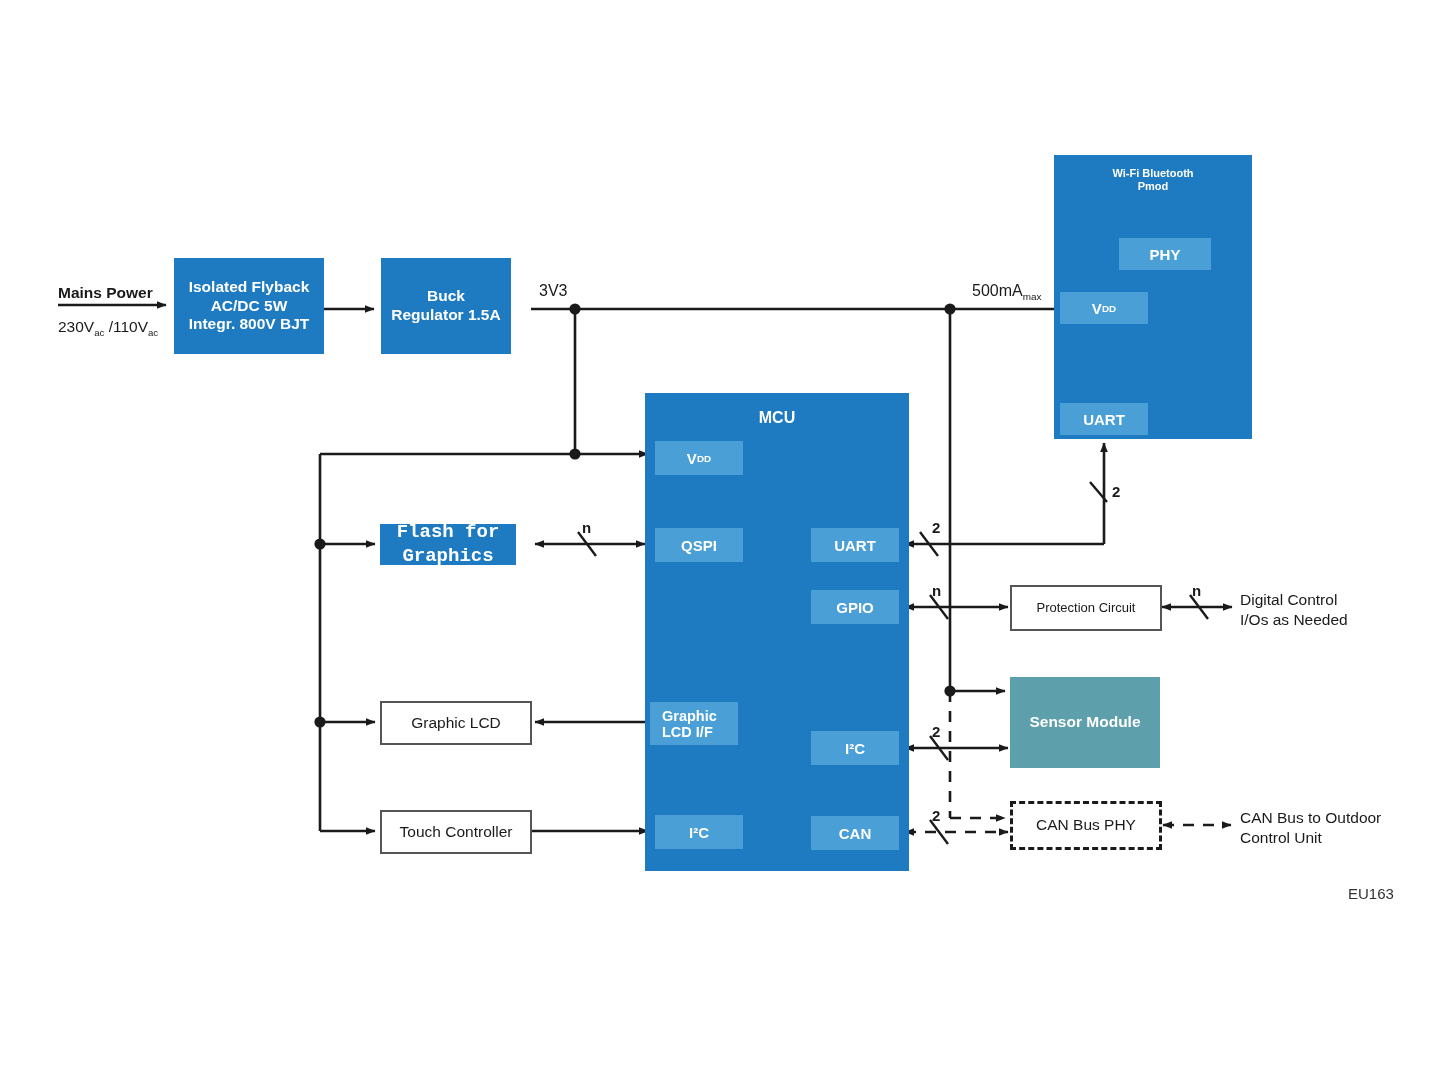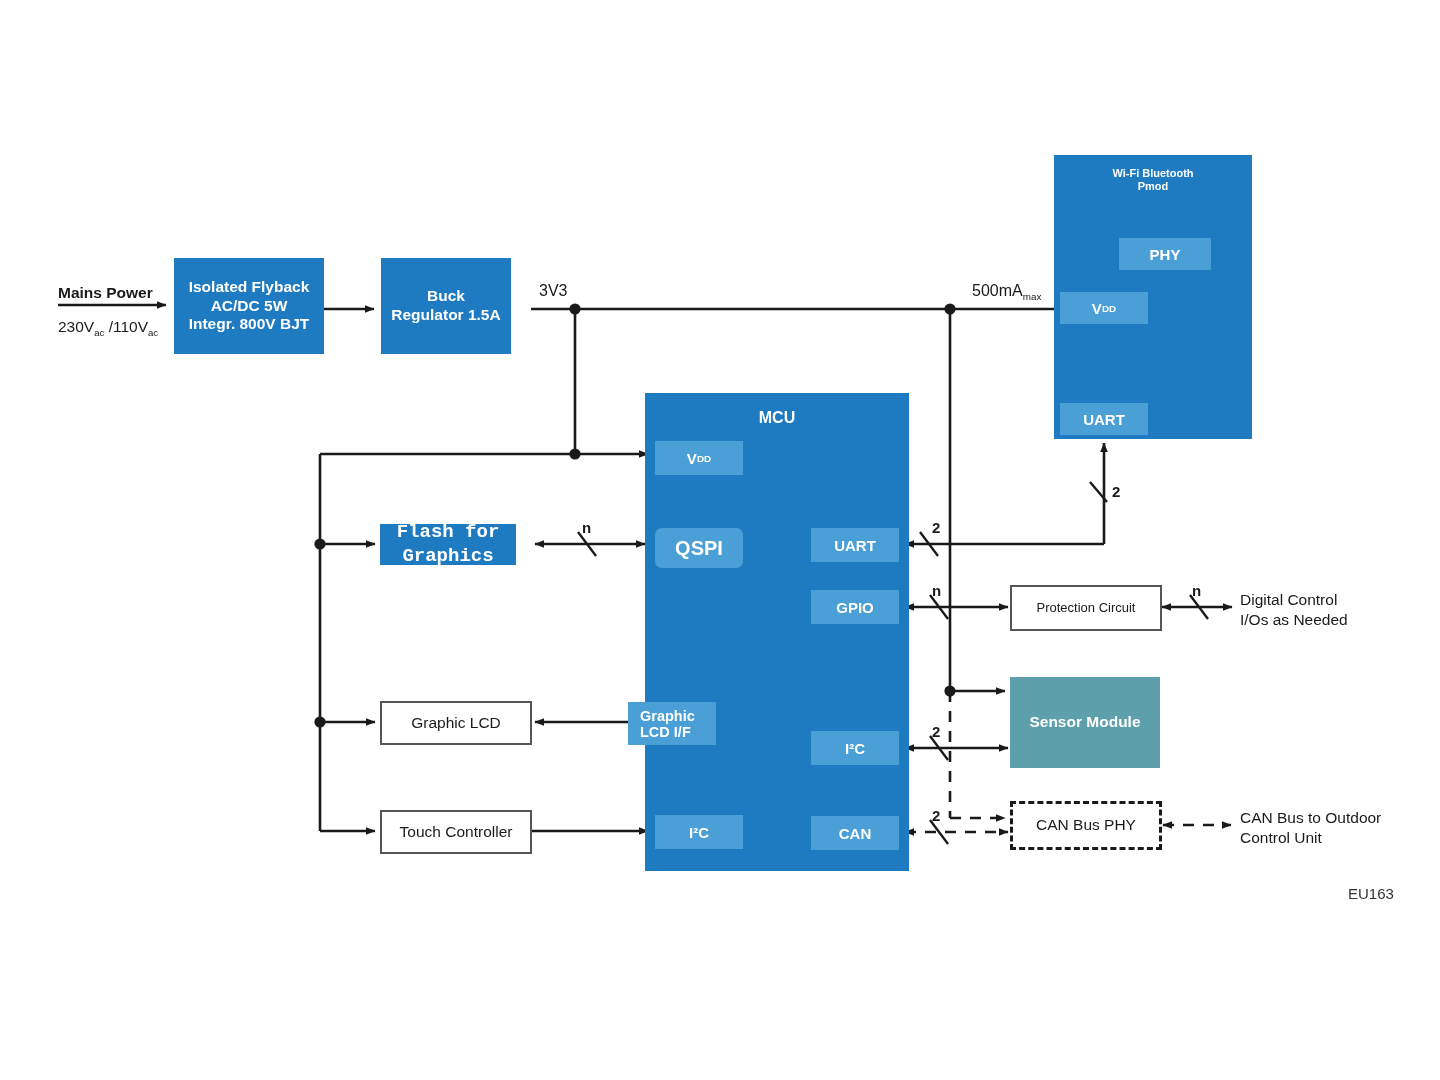--- a/index.html
+++ b/index.html
@@ -160,25 +160,25 @@
   <div class="blk blk-blue" style="left:645px;top:393px;width:264px;height:478;height:478px;display:block;">
     <div class="ttl" style="left:0;top:15px;width:264px;font-size:16px;">MCU</div>
 
   </div>
 
   <div class="port c" style="left:655px;top:441px;width:88px;height:34px;font-size:15px;">
     <span>V</span>
       <sub>DD</sub>
   </div>
 
-  <div class="port c" style="left:655px;top:528px;width:88px;height:40px;font-size:20px;border-radius:7px;">
+  <div class="port c" style="left:655px;top:528px;width:88px;height:34px;font-size:15px;">
     <span>QSPI</span>
   </div>
 
-  <div class="port l" style="left:628px;top:702px;width:88px;height:43px;font-size:14.5px;flex-direction:column;align-items:flex-start;justify-content:center;">
+  <div class="port l" style="left:650px;top:702px;width:88px;height:43px;font-size:14.5px;flex-direction:column;align-items:flex-start;justify-content:center;">
     <span>Graphic</span>
     <span>LCD I/F</span>
   </div>
 
   <div class="port c" style="left:655px;top:815px;width:88px;height:34px;font-size:15px;">
     <span>I²C</span>
   </div>
 
   <div class="port c" style="left:811px;top:528px;width:88px;height:34px;font-size:15px;">
     <span>UART</span>

